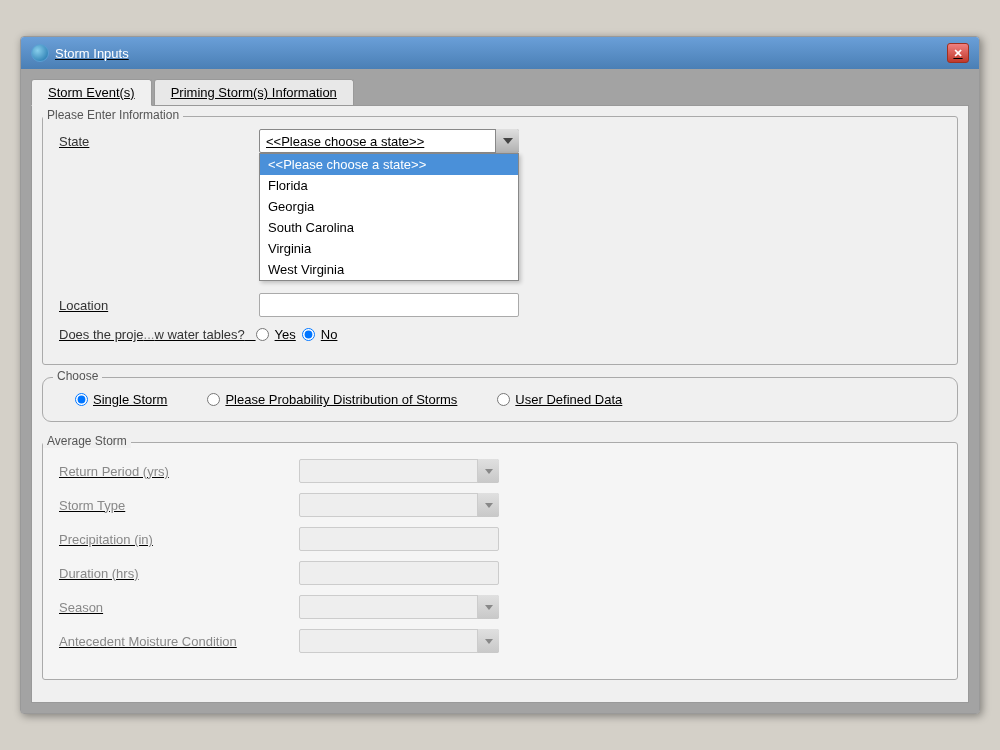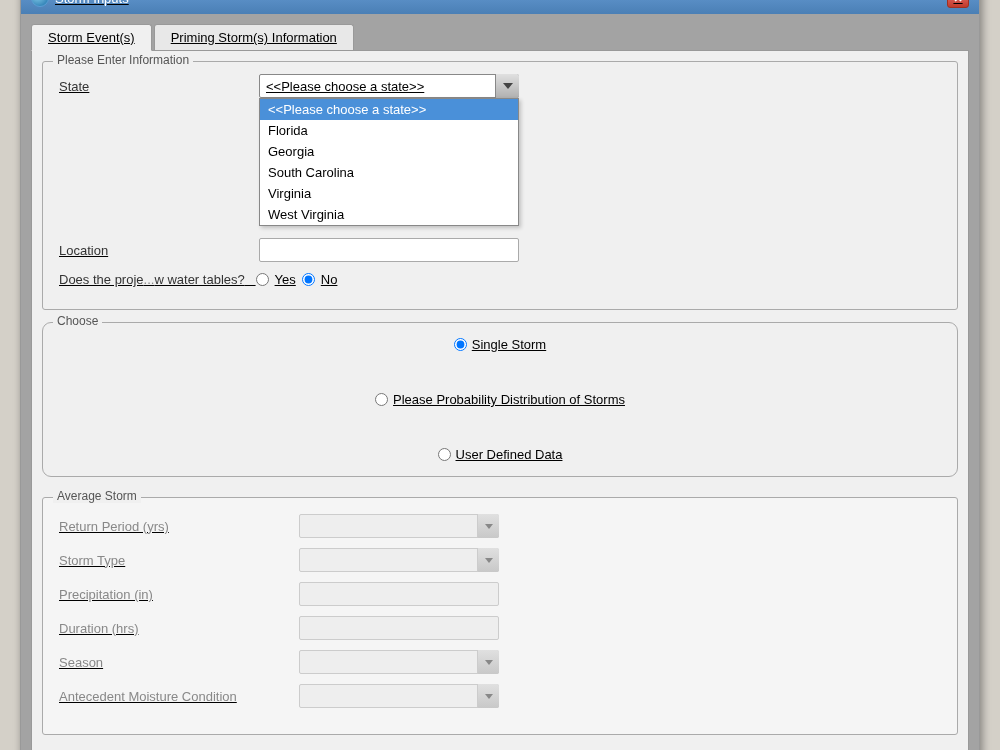--- a/index.html
+++ b/index.html
@@ -96,21 +96,21 @@
     .section-box {
       border: 1px solid #aaa;
       border-radius: 3px;
       padding: 12px 16px;
       margin-bottom: 12px;
       position: relative;
     }
     .section-label {
       position: absolute;
       top: -9px;
-      left: 10px;
+      left: 0;
       background: #f0f0f0;
       padding: 0 4px;
       font-size: 12px;
       color: #555;
     }
     .form-row {
       display: flex;
       align-items: center;
       margin-bottom: 10px;
       position: relative;
@@ -195,21 +195,20 @@
       margin-bottom: 20px;
       position: relative;
     }
     .choose-section .section-label {
       left: 10px;
     }
     .radio-options-row {
       display: flex;
       align-items: center;
       gap: 40px;
-      flex-direction: column;
     }
     .radio-option {
       display: flex;
       align-items: center;
       gap: 5px;
     }
     .avg-storm-section {
       border: 1px solid #aaa;
       border-radius: 3px;
       padding: 16px;

